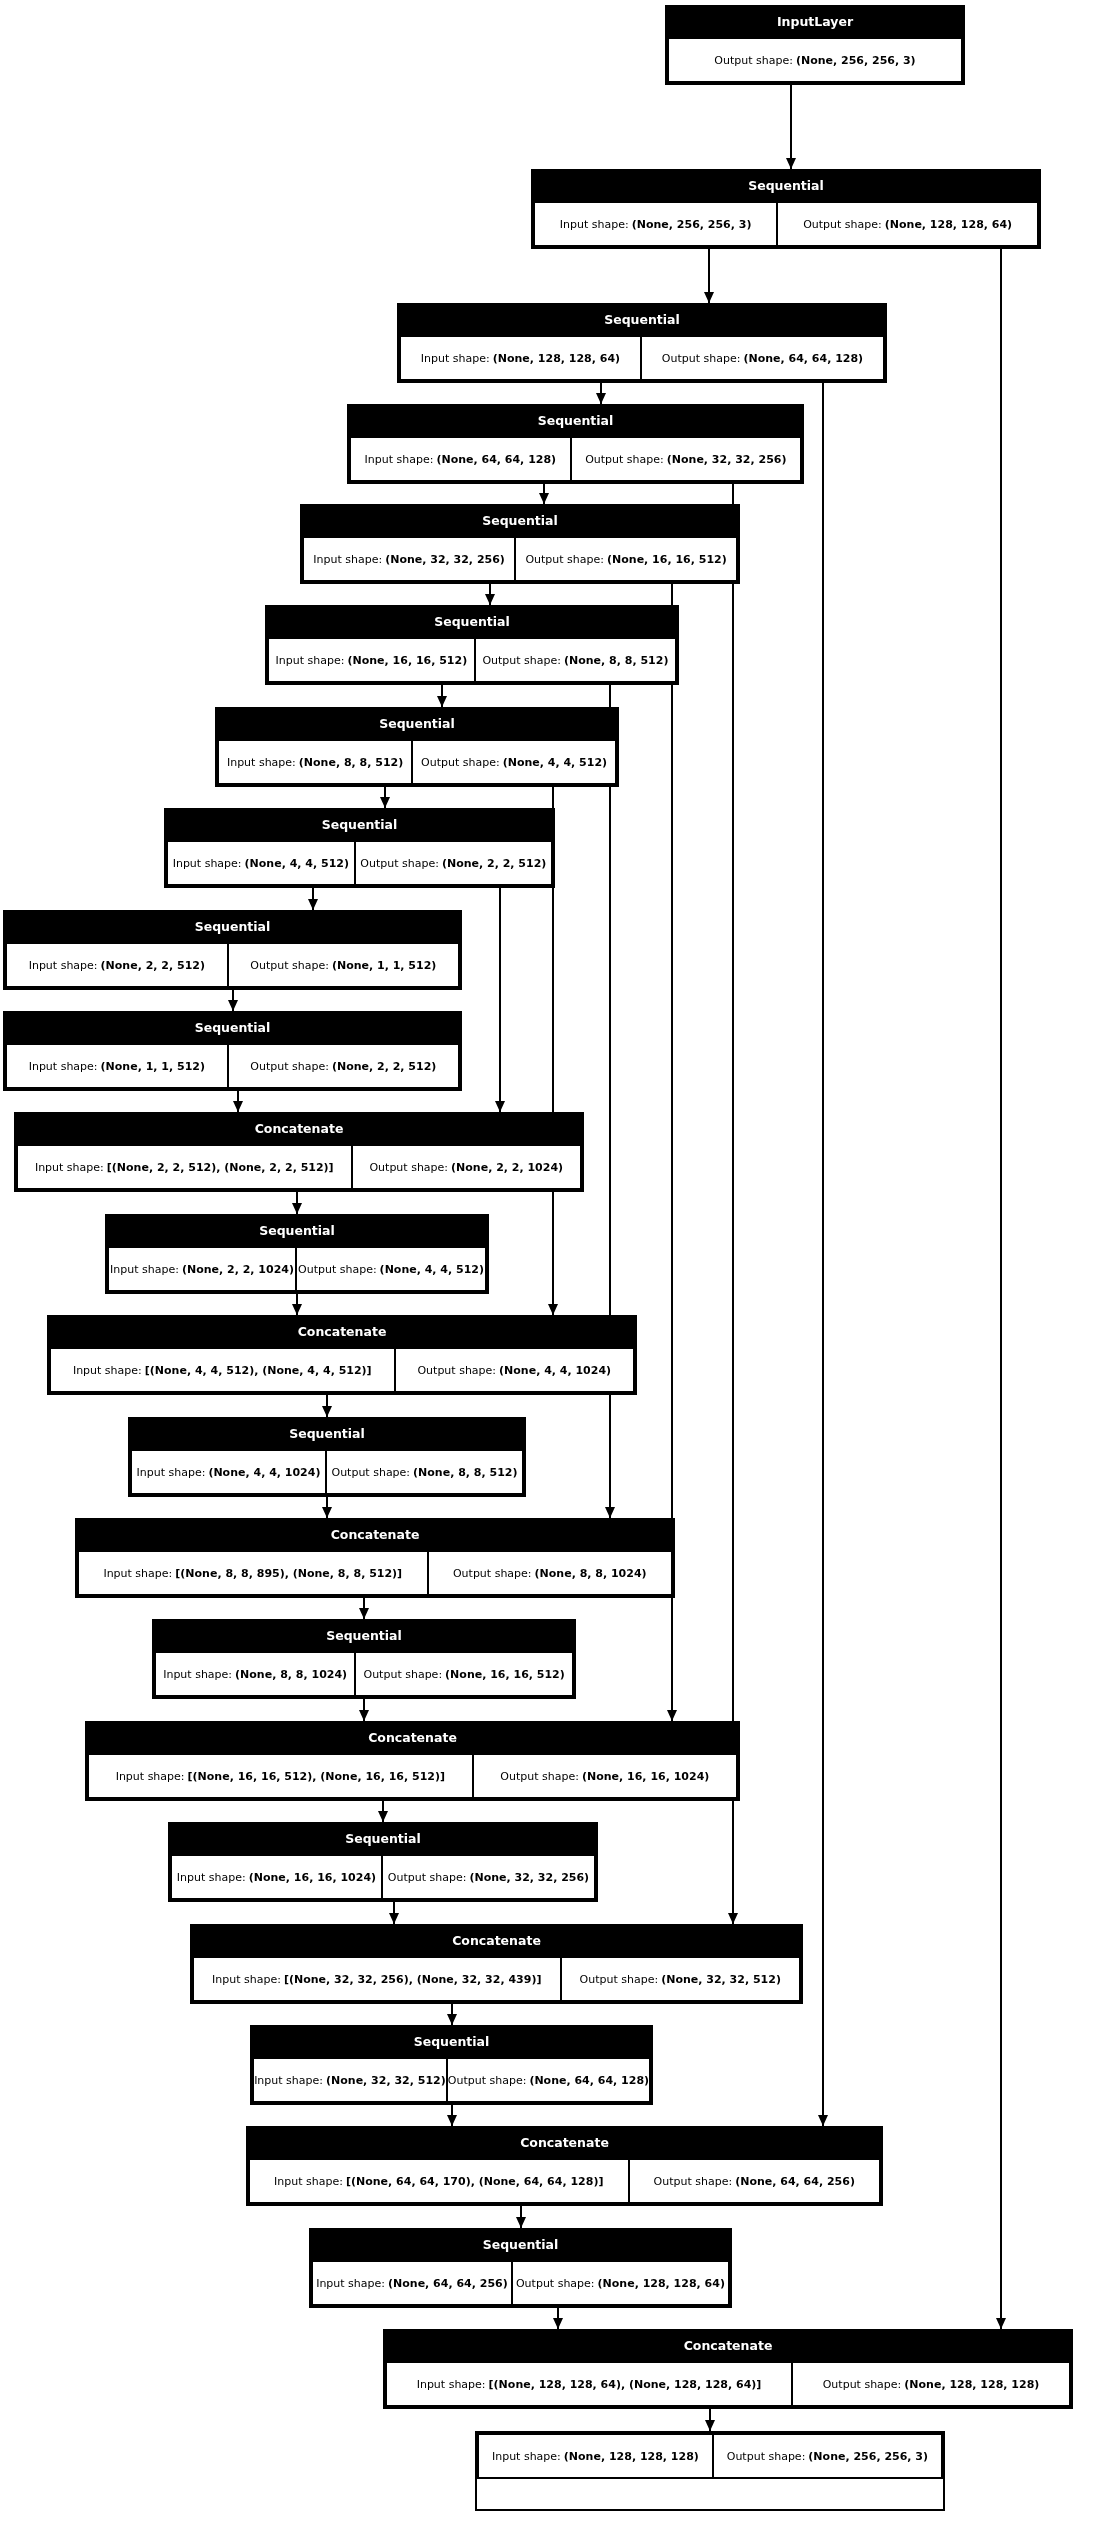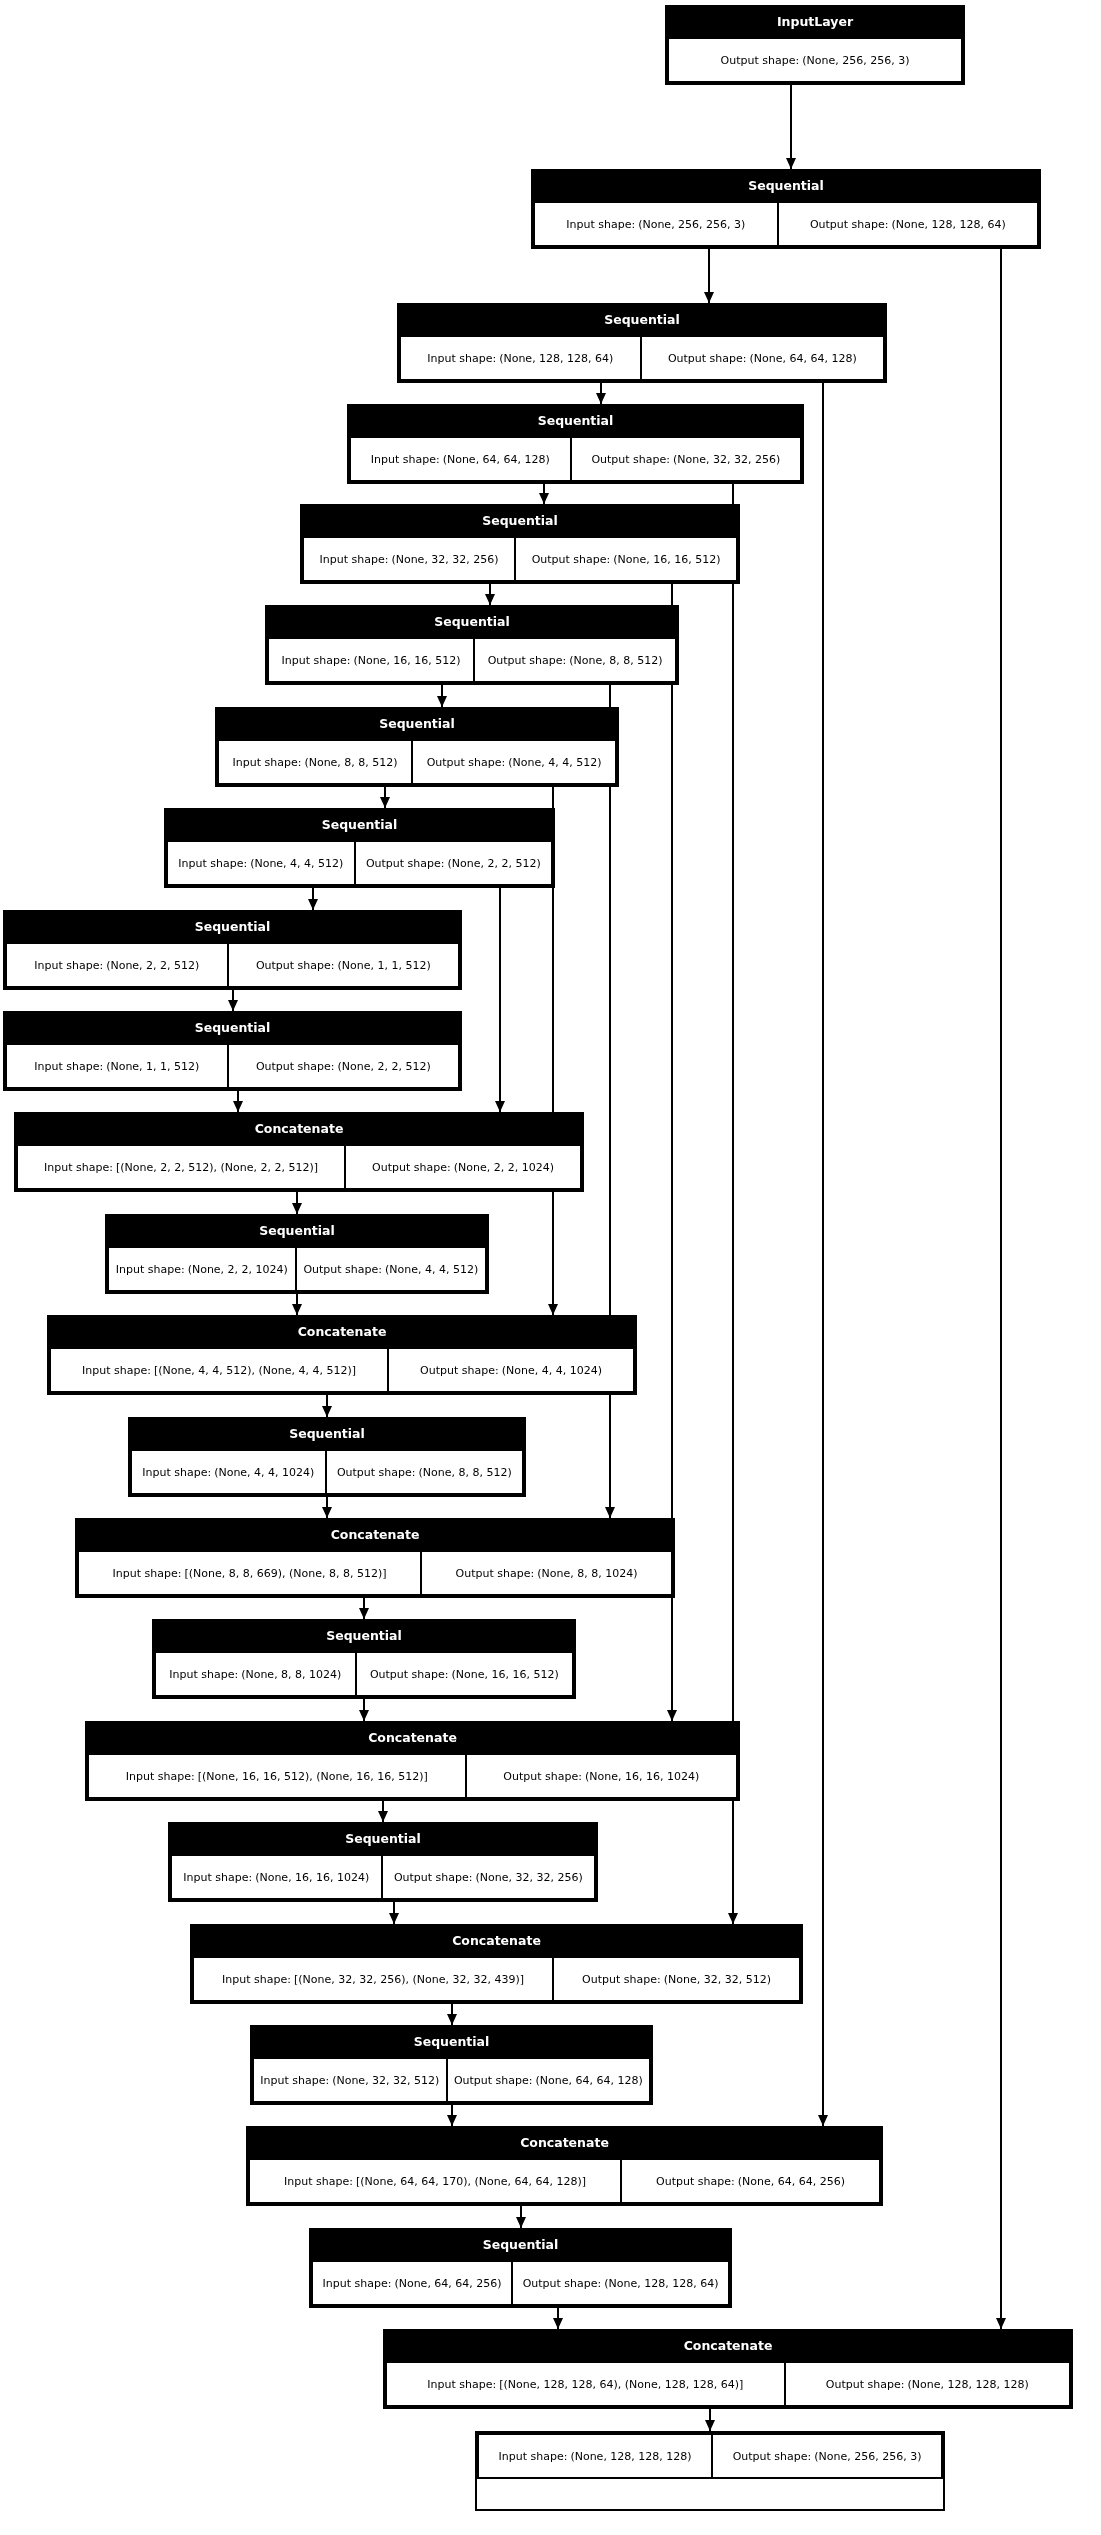--- a/index.html
+++ b/index.html
@@ -54,21 +54,21 @@
     align-items: center;
     justify-content: center;
     font-size: 11px;
     color: #000000;
     white-space: nowrap;
     overflow: hidden;
     padding: 0 4px;
     background: #ffffff;
   }
   .shape-cell .lbl { font-weight: normal; }
-  .shape-cell .val { font-weight: normal; margin-left: 3px; }
+  .shape-cell .val { font-weight: bold; margin-left: 3px; }
   .shape-cell.in { flex: 1 1 auto; border-right-width: 1px; }
   .shape-cell.out { flex: 1 1 auto; border-left-width: 1px; }
   .shape-cell.only { flex: 1 1 100%; }
 </style>
 </head>
 <body>
 
 <div id="canvas">
   <svg id="edge-layer" viewBox="0 0 1101 2535" width="1101" height="2535" xmlns="http://www.w3.org/2000/svg">
       <g>
@@ -369,21 +369,21 @@
             <span class="lbl">Output shape:</span>
             <span class="val">(None, 8, 8, 512)</span>
           </div>
         </div>
       </div>
       <div class="node" style="left: 75px; top: 1518px; width: 600px; height: 80px;">
         <div class="node-title" style="height: 30px; line-height: 30px;">Concatenate</div>
         <div class="node-shapes" style="height: 46px;">
           <div class="shape-cell in">
             <span class="lbl">Input shape:</span>
-            <span class="val">[(None, 8, 8, 669), (None, 8, 8, 512)]</span>
+            <span class="val">[(None, 8, 8, 895), (None, 8, 8, 512)]</span>
           </div>
           <div class="shape-cell out">
             <span class="lbl">Output shape:</span>
             <span class="val">(None, 8, 8, 1024)</span>
           </div>
         </div>
       </div>
       <div class="node" style="left: 152px; top: 1619px; width: 424px; height: 80px;">
         <div class="node-title" style="height: 30px; line-height: 30px;">Sequential</div>
         <div class="node-shapes" style="height: 46px;">

